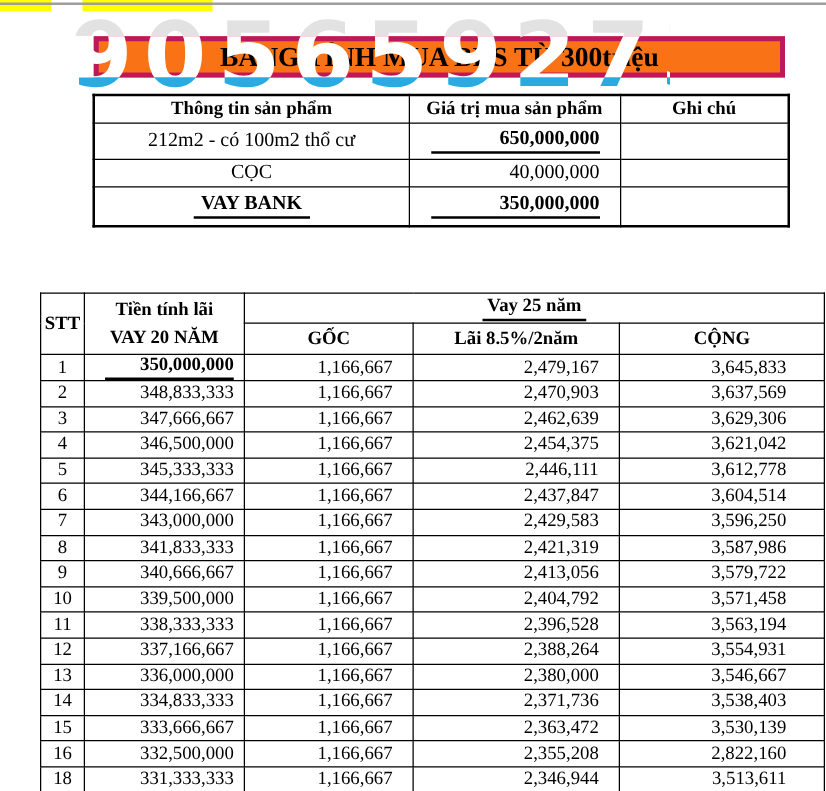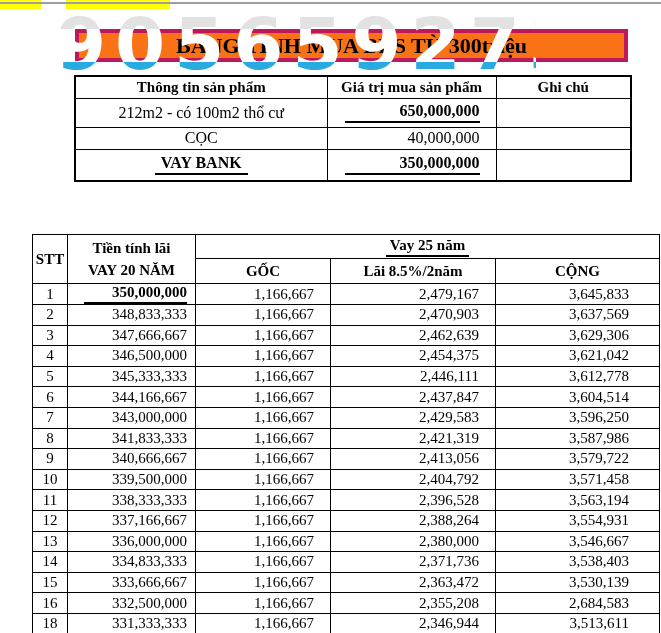--- a/index.html
+++ b/index.html
@@ -253,21 +253,21 @@
           <td class="c1">333,666,667</td>
           <td class="c2">1,166,667</td>
           <td class="c3">2,363,472</td>
           <td class="c4">3,530,139</td>
         </tr>
         <tr style="height: 20.6px;">
           <td class="stt">16</td>
           <td class="c1">332,500,000</td>
           <td class="c2">1,166,667</td>
           <td class="c3">2,355,208</td>
-          <td class="c4">2,684,583</td>
+          <td class="c4">2,822,160</td>
         </tr>
         <tr style="height: 20.6px;">
           <td class="stt">18</td>
           <td class="c1">331,333,333</td>
           <td class="c2">1,166,667</td>
           <td class="c3">2,346,944</td>
           <td class="c4">3,513,611</td>
         </tr>
       </tbody>
   </table>

